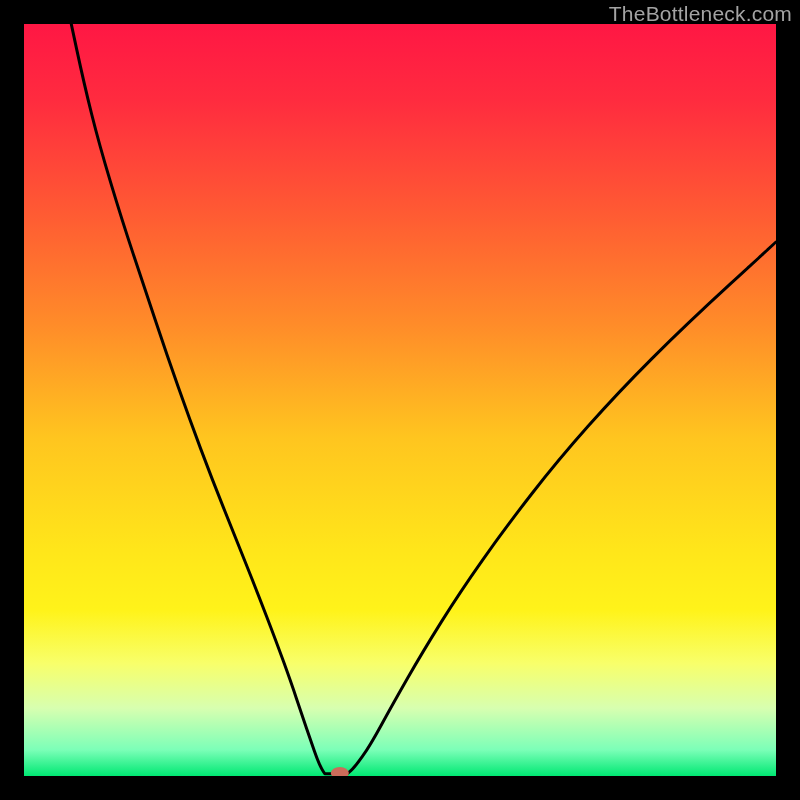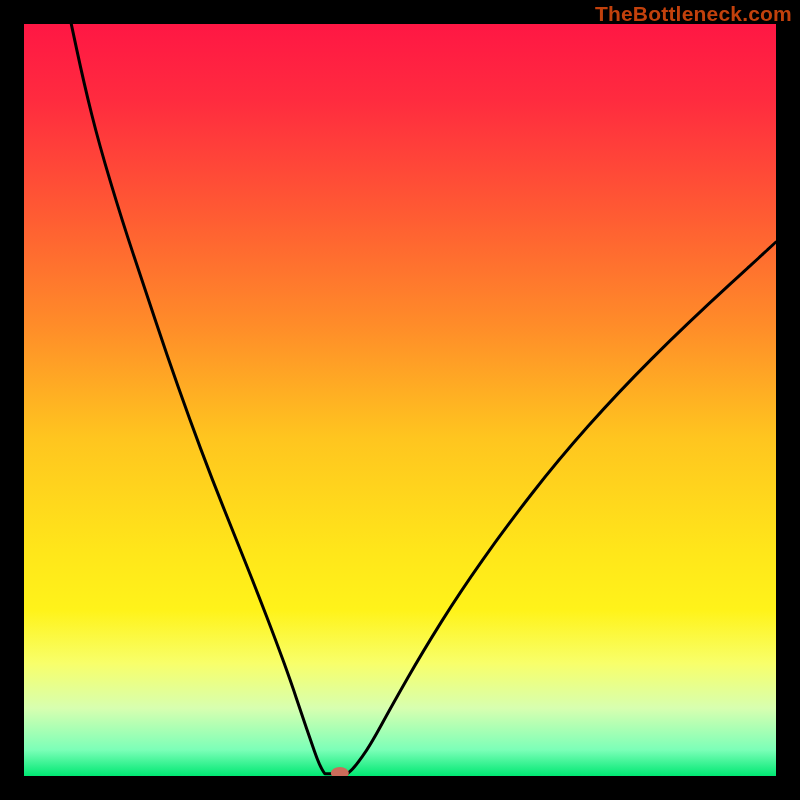--- a/index.html
+++ b/index.html
@@ -23,23 +23,23 @@
     position: absolute;
     left: 0;
     top: 0;
     width: 752px;
     height: 752px;
   }
   .watermark {
     position: absolute;
     top: 2px;
     right: 8px;
-    color: #c2410c;
+    color: #a3a3a3;
     font-size: 21px;
-    font-weight: 700;
+    font-weight: 400;
     letter-spacing: 0.2px;
   }
   svg { display: block; }
 </style>
 </head>
 <body>
 
 <div class="frame">
   <svg class="plot" viewBox="0 0 752 752">
     <defs>

